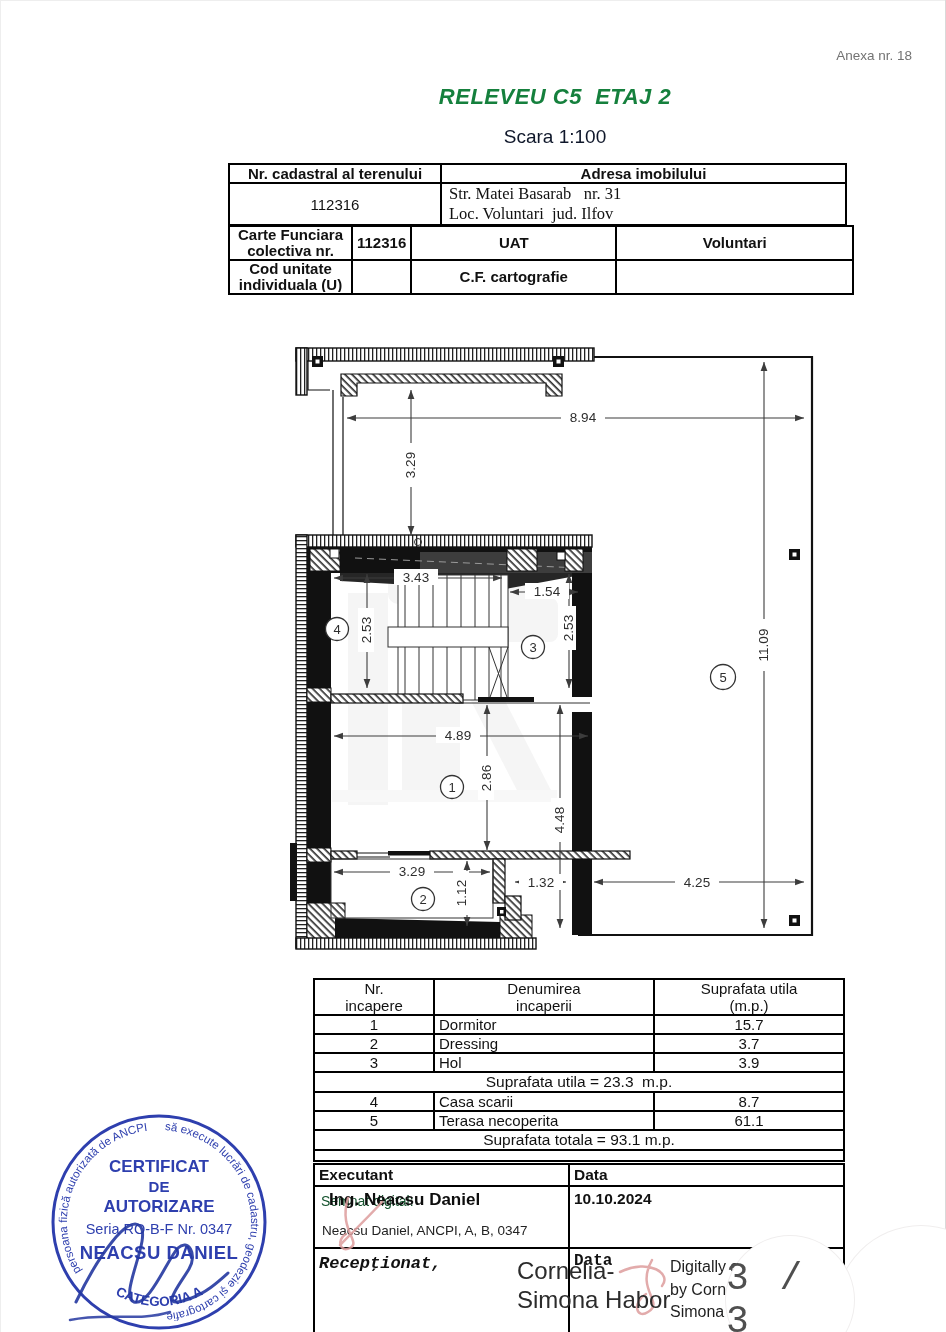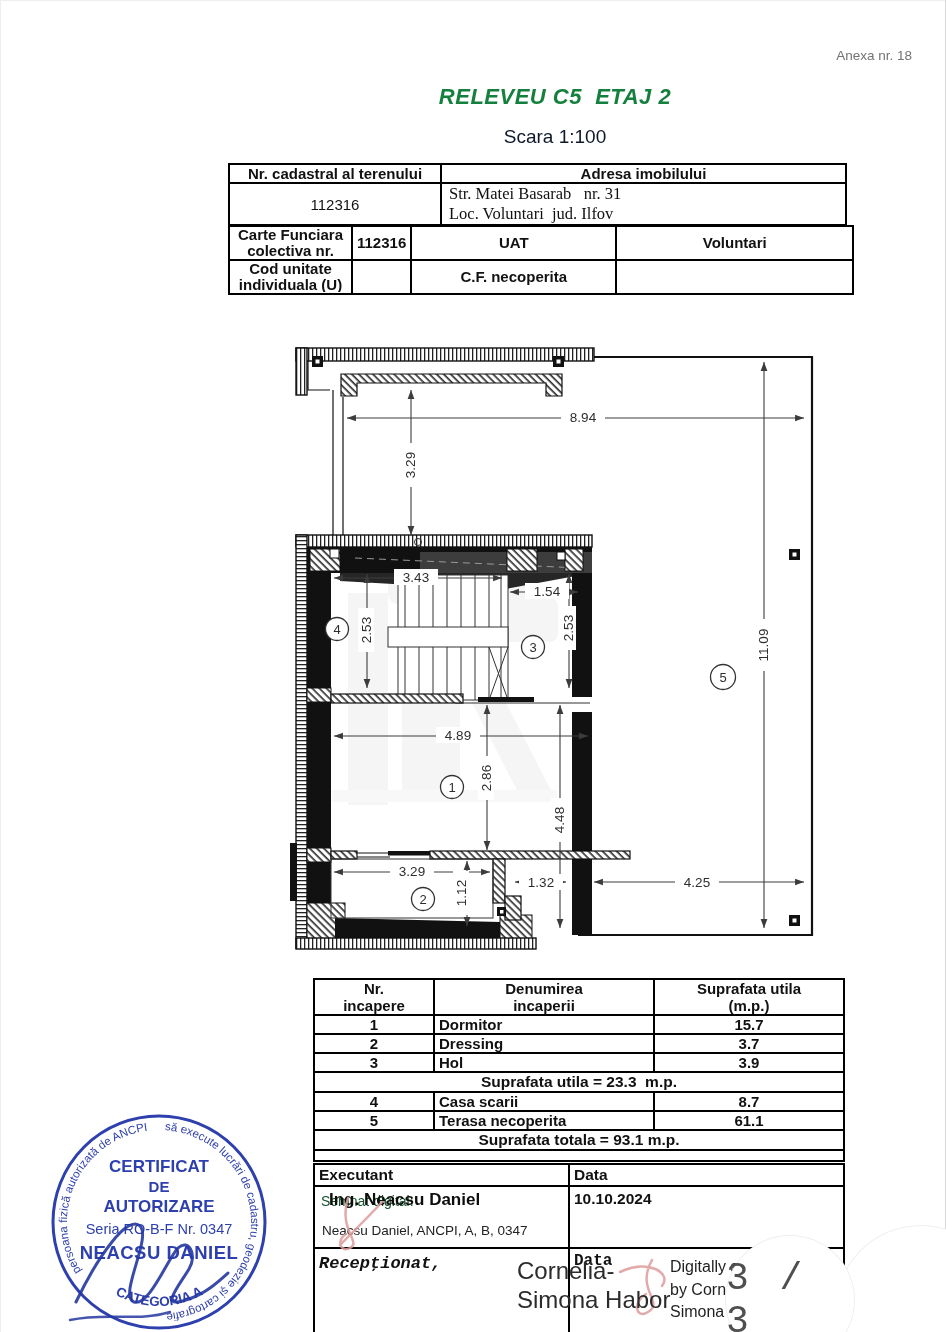--- a/index.html
+++ b/index.html
@@ -17,21 +17,21 @@
   table{border-collapse:collapse;table-layout:fixed;}
   td{border:2px solid #000;padding:0 4px;font-size:15px;overflow:hidden;}
   .c{text-align:center;}
   .b{font-weight:bold;border-radius:6px;}
   .prop-tbl{left:228px;top:163px;}
   .prop-tbl td{height:17px;}
   .prop-tbl .addr{font-family:"Liberation Serif",serif;font-size:16.5px;font-weight:normal;line-height:20px;padding-left:7px;}
   .cf-tbl{left:228px;top:225px;}
   .cf-tbl td{height:27px;line-height:16px;text-align:center;}
   .areas-tbl{left:313px;top:978px;}
-  .areas-tbl td{font-weight:bold;font-size:15px;}
+  .areas-tbl td{font-weight:normal;font-size:15px;}
   .areas-tbl .hdr td{height:34px;line-height:17px;}
   .areas-tbl .r td{height:16px;}
   .areas-tbl .span td{height:17px;font-size:15.5px;}
   .areas-tbl .empty td{height:9px;}
   .exe-tbl{left:313px;top:1163px;}
   .exe-tbl td{vertical-align:top;}
   .exe-lbl{font-weight:bold;font-size:15.5px;height:20px;line-height:20px;}
   .cell-rel{position:relative;height:60px;}
   .gray-note{position:absolute;left:6px;top:6px;font-size:14px;color:#14532d;}
   .exe-name{position:absolute;left:14px;top:3px;font-size:17px;font-weight:bold;color:#0d0d0d;}
@@ -91,21 +91,21 @@
     <tbody>
         <tr>
       <td class="b">Carte Funciara colectiva nr.</td>
       <td class="c b">112316</td>
       <td class="c b">UAT</td>
       <td class="c b">Voluntari</td>
     </tr>
     <tr>
       <td class="b">Cod unitate individuala (U)</td>
       <td></td>
-      <td class="c b">C.F. necoperita</td>
+      <td class="c b">C.F. cartografie</td>
       <td></td>
     </tr>
   </tbody>
     </table>
 
   <svg class="abs" style="left:290px;top:340px" width="530" height="618" viewBox="290 340 530 618">
     <defs>
       <pattern id="hv" width="4" height="4" patternUnits="userSpaceOnUse">
         <rect width="4" height="4" fill="#fff"></rect>
           <rect width="1.3" height="4" fill="#222"></rect>

